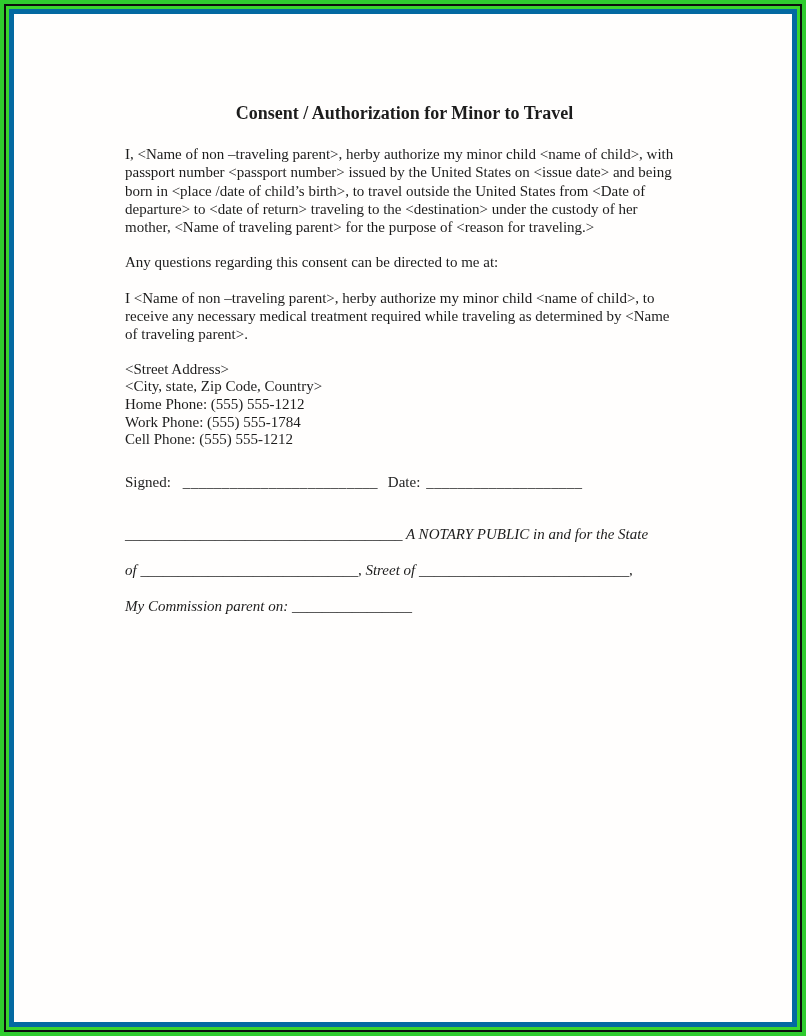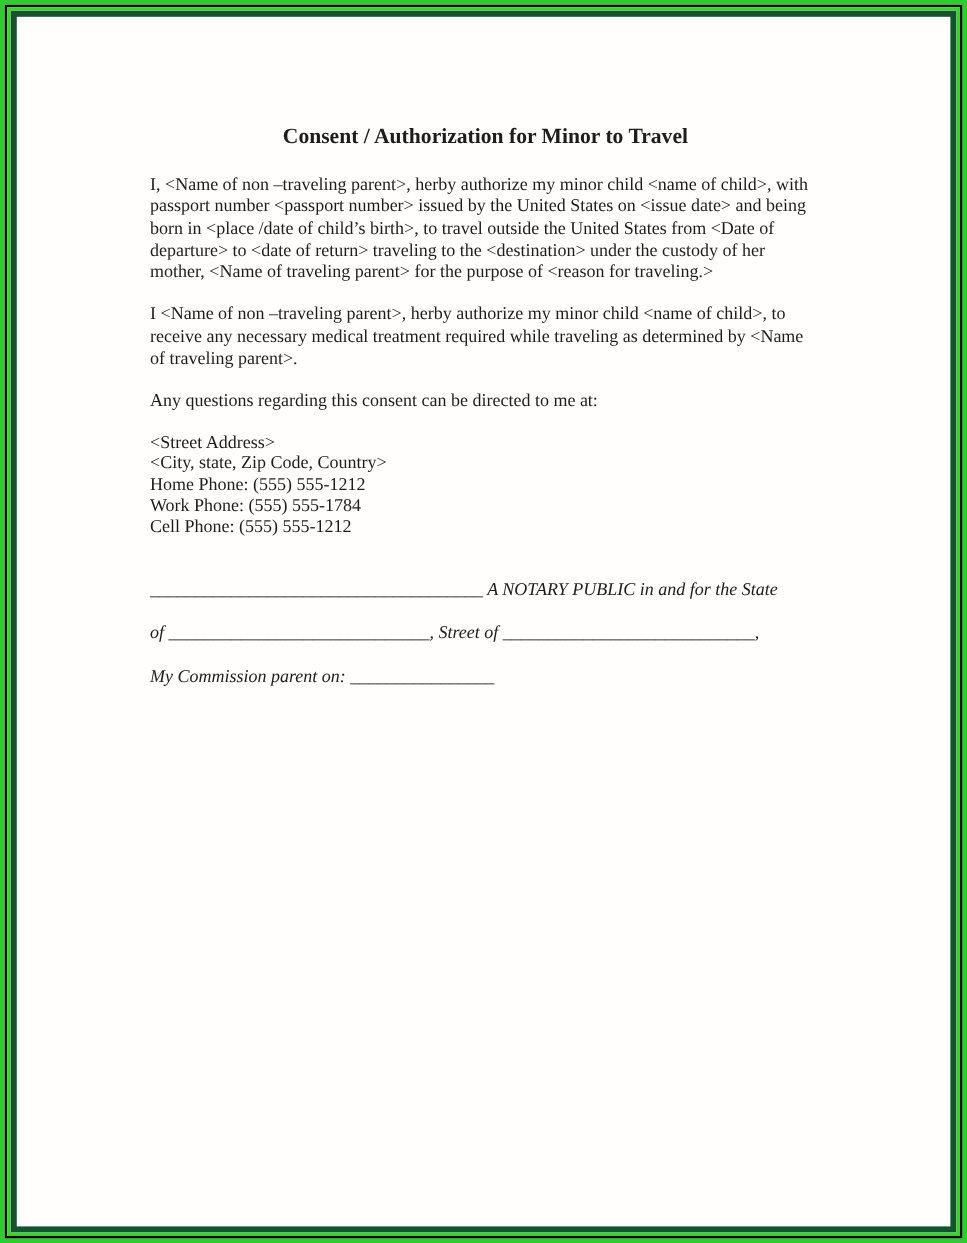--- a/index.html
+++ b/index.html
@@ -23,21 +23,21 @@
     border: 2px solid #0d0d0d;
   }
   .frame-green-inner {
     box-sizing: border-box;
     width: 100%; height: 100%;
     border: 3px solid #39d42e;
   }
   .frame-orange {
     box-sizing: border-box;
     width: 100%; height: 100%;
-    border: 5px solid #14532d;
+    border: 5px solid #0369a1;
     background: #fffefd;
     overflow: hidden;
   }
   .content {
     box-sizing: border-box;
     padding: 88px 108px 0 111px;
     font-size: 15px;
     line-height: 18.3px;
   }
   .doc-title {
@@ -68,32 +68,35 @@
 <div class="frame-outer">
   <div class="frame-black">
     <div class="frame-green-inner">
       <div class="frame-orange">
         <div class="content">
 
           <h1 class="doc-title">Consent / Authorization for Minor to Travel</h1>
 
           <p class="para">I, &lt;Name of non –traveling parent&gt;, herby authorize my minor child &lt;name of child&gt;, with passport number &lt;passport number&gt; issued by the United States on &lt;issue date&gt; and being born in &lt;place /date of child’s birth&gt;, to travel outside the United States from &lt;Date of departure&gt; to &lt;date of return&gt; traveling to the &lt;destination&gt; under the custody of her mother, &lt;Name of traveling parent&gt; for the purpose of &lt;reason for traveling.&gt;</p>
 
+          <p class="para">Any questions regarding this consent can be directed to me at:</p>
+
           <p class="para">I &lt;Name of non –traveling parent&gt;, herby authorize my minor child &lt;name of child&gt;, to receive any necessary medical treatment required while traveling as determined by &lt;Name of traveling parent&gt;.</p>
-
-          <p class="para">Any questions regarding this consent can be directed to me at:</p>
 
           <div>
             <p class="addr-line">&lt;Street Address&gt;</p>
             <p class="addr-line">&lt;City, state, Zip Code, Country&gt;</p>
             <p class="addr-line">Home Phone: (555) 555-1212</p>
             <p class="addr-line">Work Phone: (555) 555-1784</p>
             <p class="addr-line">Cell Phone: (555) 555-1212</p>
           </div>
 
+          <div class="sig-row">
+            <span>Signed:</span><span class="sig-line">_________________________</span><span class="date-label">Date:</span><span class="date-line">____________________</span>
+          </div>
 
 
           <div class="notary-block">
             <p>_____________________________________ A NOTARY PUBLIC in and for the State</p>
             <p>of _____________________________, Street of ____________________________,</p>
             <p>My Commission parent on: ________________</p>
           </div>
 
         </div>
       </div>

